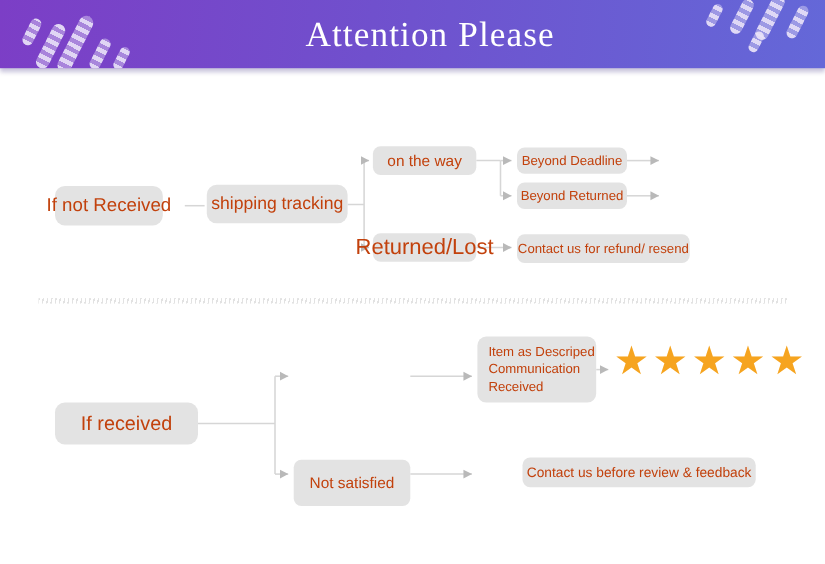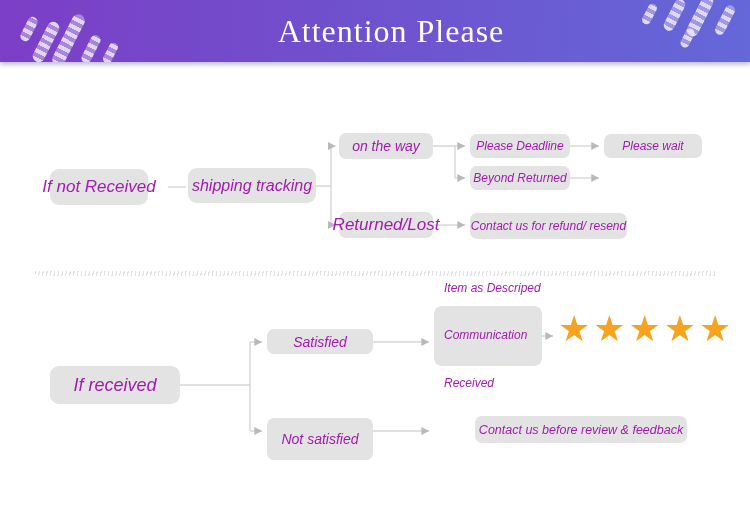--- a/index.html
+++ b/index.html
@@ -38,37 +38,37 @@
   .rb3{right:44px;top:-6px;width:12px;height:44px;}
   .rb4{right:20px;top:4px;width:10px;height:32px;}
   .rb5{right:58px;top:28px;width:9px;height:20px;}
 
   
   .connectors{position:absolute;left:0;top:0;z-index:1;}
 
   
   .node{
     position:absolute;z-index:2;background:#e3e3e3;border-radius:7px;
-    color:#a21caf;display:flex;align-items:center;justify-content:center;
-    box-sizing:border-box;white-space:nowrap;font-style:italic;
+    color:#c2410c;display:flex;align-items:center;justify-content:center;
+    box-sizing:border-box;white-space:nowrap;
   }
   .n-ifnot {left:50px; top:169px;width:98px;height:36px;font-size:17px;border-radius:9px;}
   .n-track {left:188px;top:168px;width:128px;height:35px;font-size:16px;border-radius:9px;}
   .n-otw   {left:339px;top:133px;width:94px; height:26px;font-size:14px;}
   .n-bd    {left:470px;top:134px;width:100px;height:24px;font-size:12px;}
   .n-pw    {left:604px;top:134px;width:98px; height:24px;font-size:12px;}
   .n-byd   {left:470px;top:166px;width:100px;height:24px;font-size:12px;}
   .n-cu    {left:604px;top:166px;width:98px; height:24px;font-size:12px;}
-  .n-rl    {left:339px;top:212px;width:94px; height:26px;font-size:17px;}
+  .n-rl    {left:339px;top:212px;width:94px; height:26px;font-size:20px;}
   .n-rr    {left:470px;top:213px;width:157px;height:26px;font-size:12px;}
   .n-ifrec {left:50px; top:366px;width:130px;height:38px;font-size:18px;border-radius:9px;}
   .n-sat   {left:267px;top:329px;width:106px;height:25px;font-size:14px;}
   .n-item  {left:434px;top:306px;width:108px;height:60px;font-size:12px;border-radius:8px;
             flex-direction:column;align-items:flex-start;justify-content:center;
-            padding-left:10px;line-height:1.3;gap:32px;}
+            padding-left:10px;line-height:1.3;}
   .n-notsat{left:267px;top:418px;width:106px;height:42px;font-size:14px;}
   .n-cbf   {left:434px;top:416px;width:212px;height:27px;font-size:12.5px;margin-left:41px;}
 
   .stars{
     position:absolute;left:558px;top:311px;z-index:2;
     font-family:"DejaVu Sans",sans-serif;font-size:36px;line-height:1;
     color:#f6a41f;letter-spacing:3px;
   }
 
   
@@ -122,30 +122,28 @@
       <path d="M250,431 H262" marker-end="url(#arw)"></path>
       <path d="M373,342 H429" marker-end="url(#arw)"></path>
       <path d="M542,336 H553" marker-end="url(#arw)"></path>
       <path d="M373,431 H429" marker-end="url(#arw)"></path>
     </g>
   </svg>
 
   <div class="node n-ifnot">If not Received</div>
   <div class="node n-track">shipping tracking</div>
   <div class="node n-otw">on the way</div>
-  <div class="node n-bd">Please Deadline</div>
-  <div class="node n-pw">Please wait</div>
+  <div class="node n-bd">Beyond Deadline</div>
   <div class="node n-byd">Beyond Returned</div>
   <div class="node n-rl">Returned/Lost</div>
   <div class="node n-rr">Contact us for refund/ resend</div>
 
   <div class="divider"></div>
 
   <div class="node n-ifrec">If received</div>
-  <div class="node n-sat">Satisfied</div>
   <div class="node n-item">
     <span>Item as Descriped</span>
     <span>Communication</span>
     <span>Received</span>
   </div>
   <div class="stars" style="color: rgb(246, 164, 31);">★★★★★</div>
   <div class="node n-notsat">Not satisfied</div>
   <div class="node n-cbf">Contact us before review &amp; feedback</div>
 
 </div>

